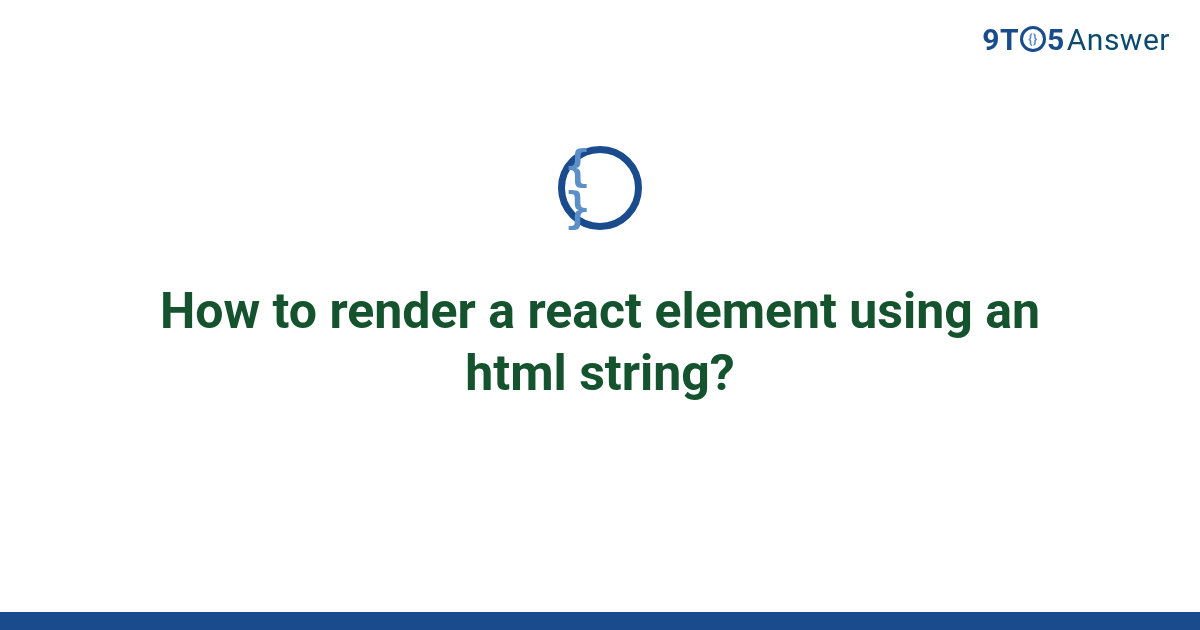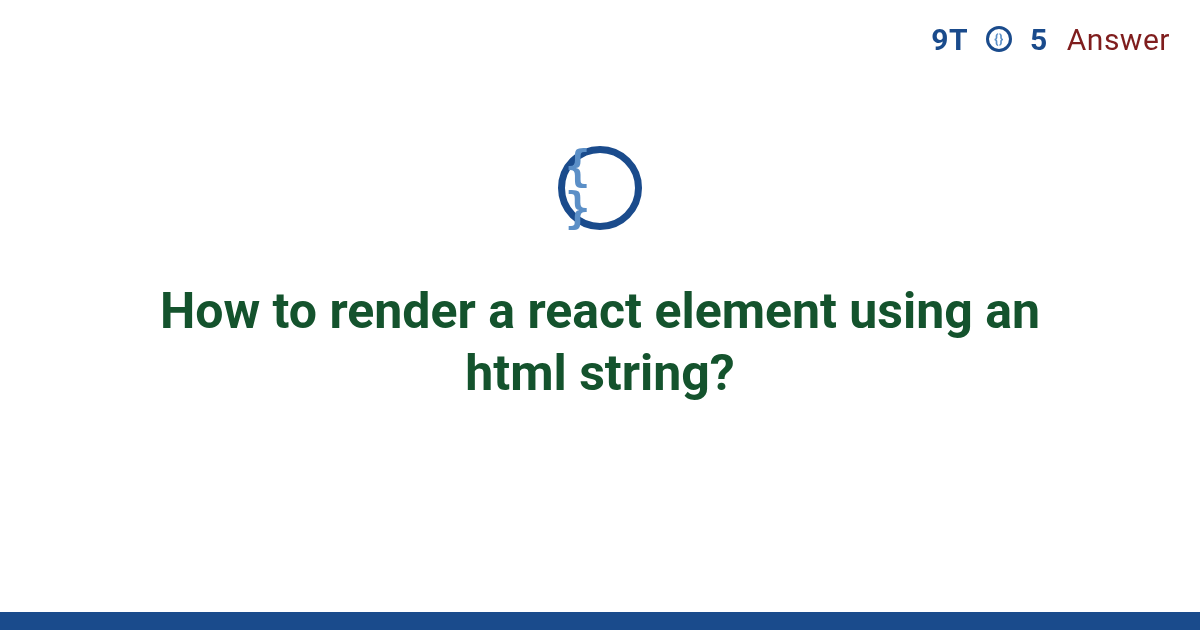--- a/index.html
+++ b/index.html
@@ -21,21 +21,20 @@
       right: 30px;
       display: flex;
       align-items: center;
     }
     .logo {
       font-size: 30px;
       font-weight: 600;
       letter-spacing: 0.5px;
       display: flex;
       align-items: center;
-      gap: 17px;
     }
     .logo-9t { color: #1a4b8c; font-weight: 700; }
     .logo-o {
       display: inline-flex;
       align-items: center;
       justify-content: center;
       width: 26px;
       height: 26px;
       border: 3px solid #1a4b8c;
       border-radius: 50%;
@@ -43,21 +42,21 @@
       position: relative;
       top: -1px;
     }
     .logo-o-inner {
       font-size: 13px;
       color: #5b8fc7;
       font-weight: 700;
       line-height: 1;
     }
     .logo-5 { color: #1a4b8c; font-weight: 700; }
-    .logo-answer { color: #7f1d1d; font-weight: 400; margin-left: 2px; }
+    .logo-answer { color: #0c4a6e; font-weight: 400; margin-left: 2px; }
     .content {
       position: absolute;
       top: 0;
       left: 0;
       width: 100%;
       height: 100%;
       display: flex;
       flex-direction: column;
       align-items: center;
       justify-content: center;

